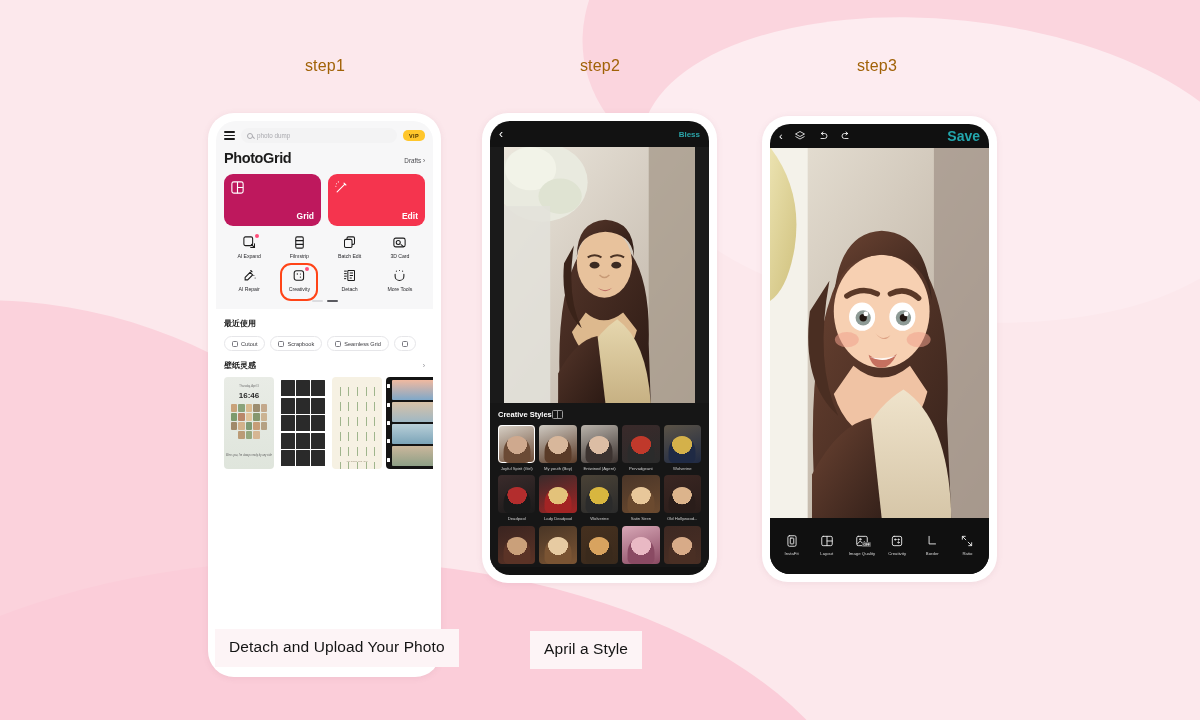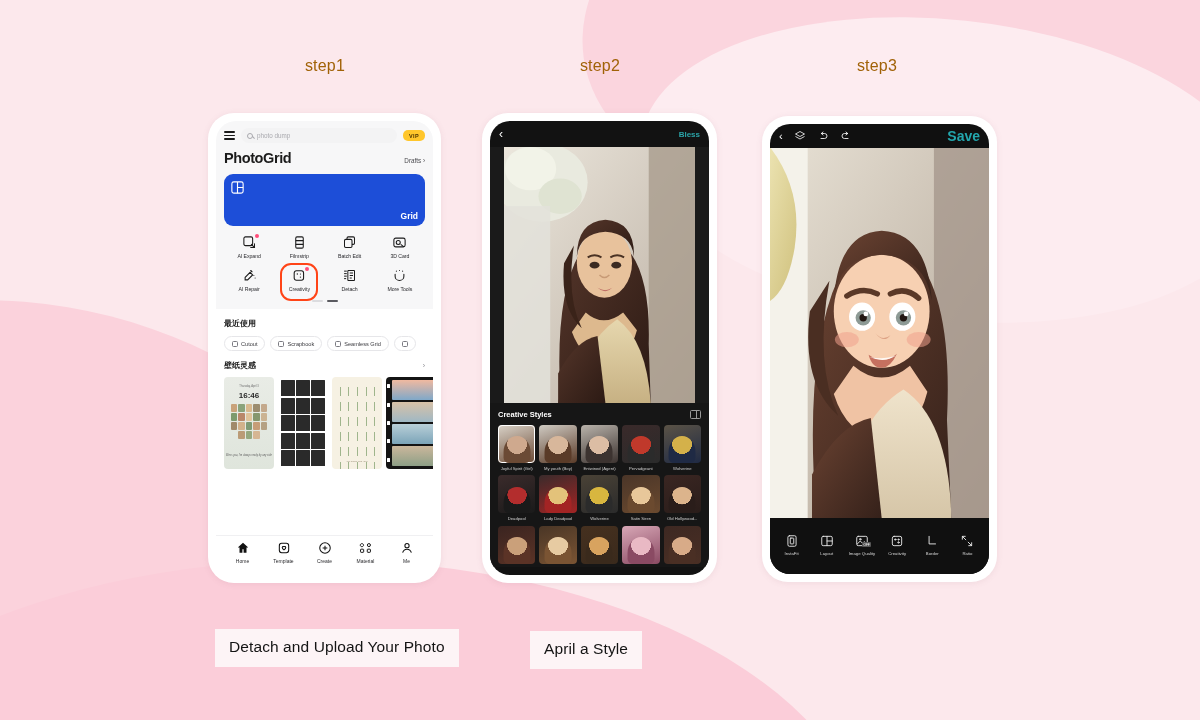--- a/index.html
+++ b/index.html
@@ -54,21 +54,21 @@
     padding: 8px;
   }
   .screen {
     width: 100%; height: 100%;
     border-radius: 20px;
     overflow: hidden;
     position: relative;
   }
 
   
-  #phone1 { left: 53px; top: 113px; width: 233px; height: 470px; }
+  #phone1 { left: 53px; top: 113px; width: 233px; height: 564px; }
   .p1-screen { background: #ffffff; font-size: 6px; color: #1b1b1b; }
   .p1-top { padding: 7px 8px 0 8px; }
   .p1-searchrow { display: flex; align-items: center; gap: 6px; }
   .hamburger { width: 11px; display: flex; flex-direction: column; gap: 2px; flex: none; }
   .hamburger i { display: block; height: 1.5px; background: #1b1b1b; border-radius: 1px; }
   .searchbar {
     flex: 1; height: 15px; background: #f3f3f4; border-radius: 8px;
     display: flex; align-items: center; gap: 4px; padding: 0 6px;
   }
   .mag { width: 6px; height: 6px; border: 1px solid #a9a9ae; border-radius: 50%; position: relative; flex: none;}
@@ -79,21 +79,21 @@
     font-size: 5.5px; border-radius: 5px; padding: 2.5px 6px; letter-spacing: .4px;
   }
   .p1-titlerow { display: flex; align-items: baseline; justify-content: space-between; margin-top: 7px; }
   .p1-title { font-size: 14.5px; font-weight: bold; letter-spacing: -.4px; }
   .p1-drafts { font-size: 6.3px; color: #4a4a4f; }
   .p1-cards { display: flex; gap: 7px; margin-top: 8px; }
   .bigcard {
     flex: 1; height: 52px; border-radius: 9px; position: relative;
     padding: 6px;
   }
-  .bigcard.grid { background: #1d4ed8; }
+  .bigcard.grid { background: #be185d; }
   .bigcard.edit { background: #f5344e; }
   .bigcard .cname {
     position: absolute; right: 7px; bottom: 5px;
     color: #fff; font-size: 8.5px; font-weight: bold;
   }
   .bigcard .cicon { width: 15px; height: 15px; }
   .tool-grid { display: grid; grid-template-columns: repeat(4,1fr); row-gap: 9px; margin-top: 9px; }
   .tool { display: flex; flex-direction: column; align-items: center; gap: 3px; position: relative; }
   .tool .ticon { width: 15px; height: 15px; display:flex; align-items:center; justify-content:center; }
   .tool .tlabel { font-size: 5.2px; color: #2a2a2e; letter-spacing: -.05px; }
@@ -157,21 +157,21 @@
 
   
   #phone2 { left: 52px; top: 113px; width: 235px; height: 470px; }
   .p2-screen { background: #121212; }
   .p2-top { height: 26px; display: flex; align-items: center; justify-content: space-between; padding: 0 9px; }
   .p2-back { color: #fff; font-size: 12px; line-height: 1; }
   .p2-next { color: #2ba4a8; font-size: 8px; font-weight: 600; }
   .p2-photo { position: relative; height: 256px; background: #1a1a1a; overflow: hidden; }
   .p2-photo .inner { position: absolute; left: 14px; right: 14px; top: 0; bottom: 0; overflow: hidden; background:#2a2622;}
   .p2-styles { background: #161616; padding: 7px 8px 0; }
-  .p2-srow { display: flex; align-items: center; justify-content: space-between; }
+  .p2-srow { display: flex; align-items: center; }
   .p2-stitle { color: #fff; font-size: 7.5px; font-weight: bold; }
   .p2-compare { width: 11px; height: 9px; border: 1px solid #9a9a9a; border-radius: 1.5px; position: relative; }
   .p2-compare::after { content:""; position:absolute; left:50%; top:0; bottom:0; width:1px; background:#9a9a9a;}
   .p2-grid { display: grid; grid-template-columns: repeat(5,1fr); gap: 4px; margin-top: 6px; }
   .sty { }
   .sty .thumb { width: 100%; height: 38px; border-radius: 4px; overflow: hidden; position: relative; background:#333; }
   .sty .slabel { margin-top: 3px; text-align: center; font-size: 4.2px; color: #cfcfcf; line-height: 1.25; }
   .sty.sel .thumb { outline: 1.2px solid #ffffff; outline-offset: -1.2px; }
 
   
@@ -232,20 +232,28 @@
             </div>
 
             <div class="p1-cards">
               <div class="bigcard grid">
                 <svg class="cicon" viewBox="0 0 24 24" fill="none" stroke="#fff" stroke-width="1.8">
                   <rect x="3" y="3" width="18" height="18" rx="3"></rect>
                     <line x1="12" y1="3" x2="12" y2="21"></line>
                     <line x1="12" y1="12" x2="21" y2="12"></line>
                 </svg>
                 <span class="cname">Grid</span>
+              </div>
+              <div class="bigcard edit">
+                <svg class="cicon" viewBox="0 0 24 24" fill="none" stroke="#fff" stroke-width="1.8" stroke-linecap="round">
+                  <line x1="5" y1="19" x2="17" y2="7"></line>
+                    <path d="M16 5l3 3"></path>
+                    <path d="M4 6l.01 0M7 3l.01 0M3 10l.01 0"></path>
+                </svg>
+                <span class="cname">Edit</span>
               </div>
             </div>
 
             <div class="tool-grid">
 
               <div class="tool">
                 <span class="dot"></span>
                 <span class="ticon">
                   <svg viewBox="0 0 24 24" width="15" height="15" fill="none" stroke="#1b1b1b" stroke-width="1.7" stroke-linecap="round">
                     <rect x="3" y="3" width="14" height="14" rx="2.5"></rect>

